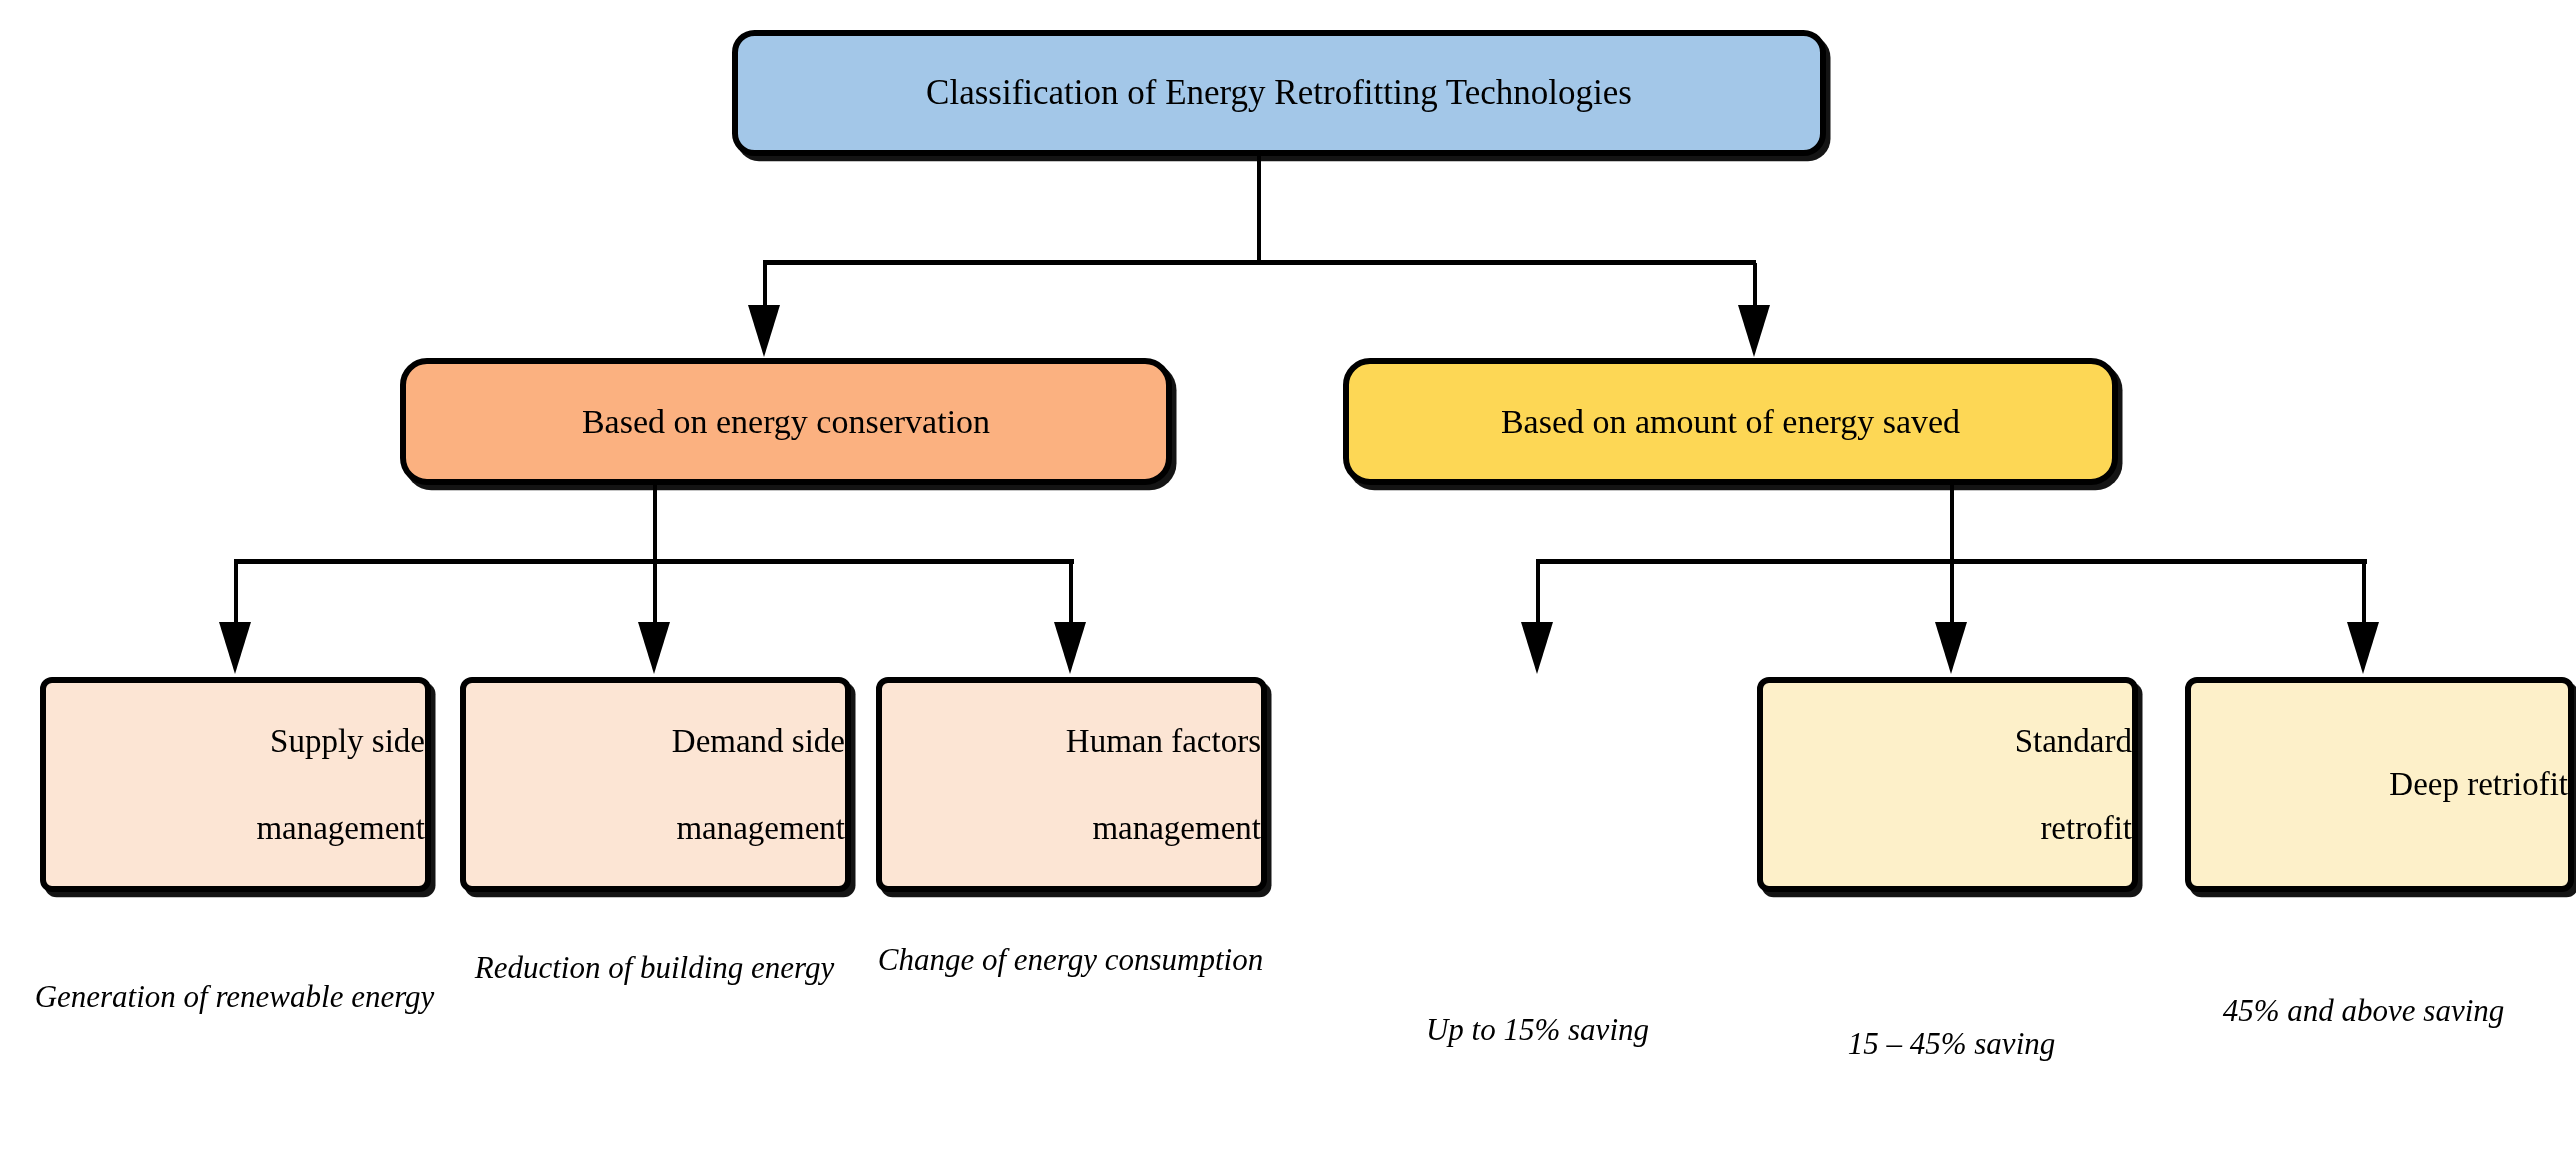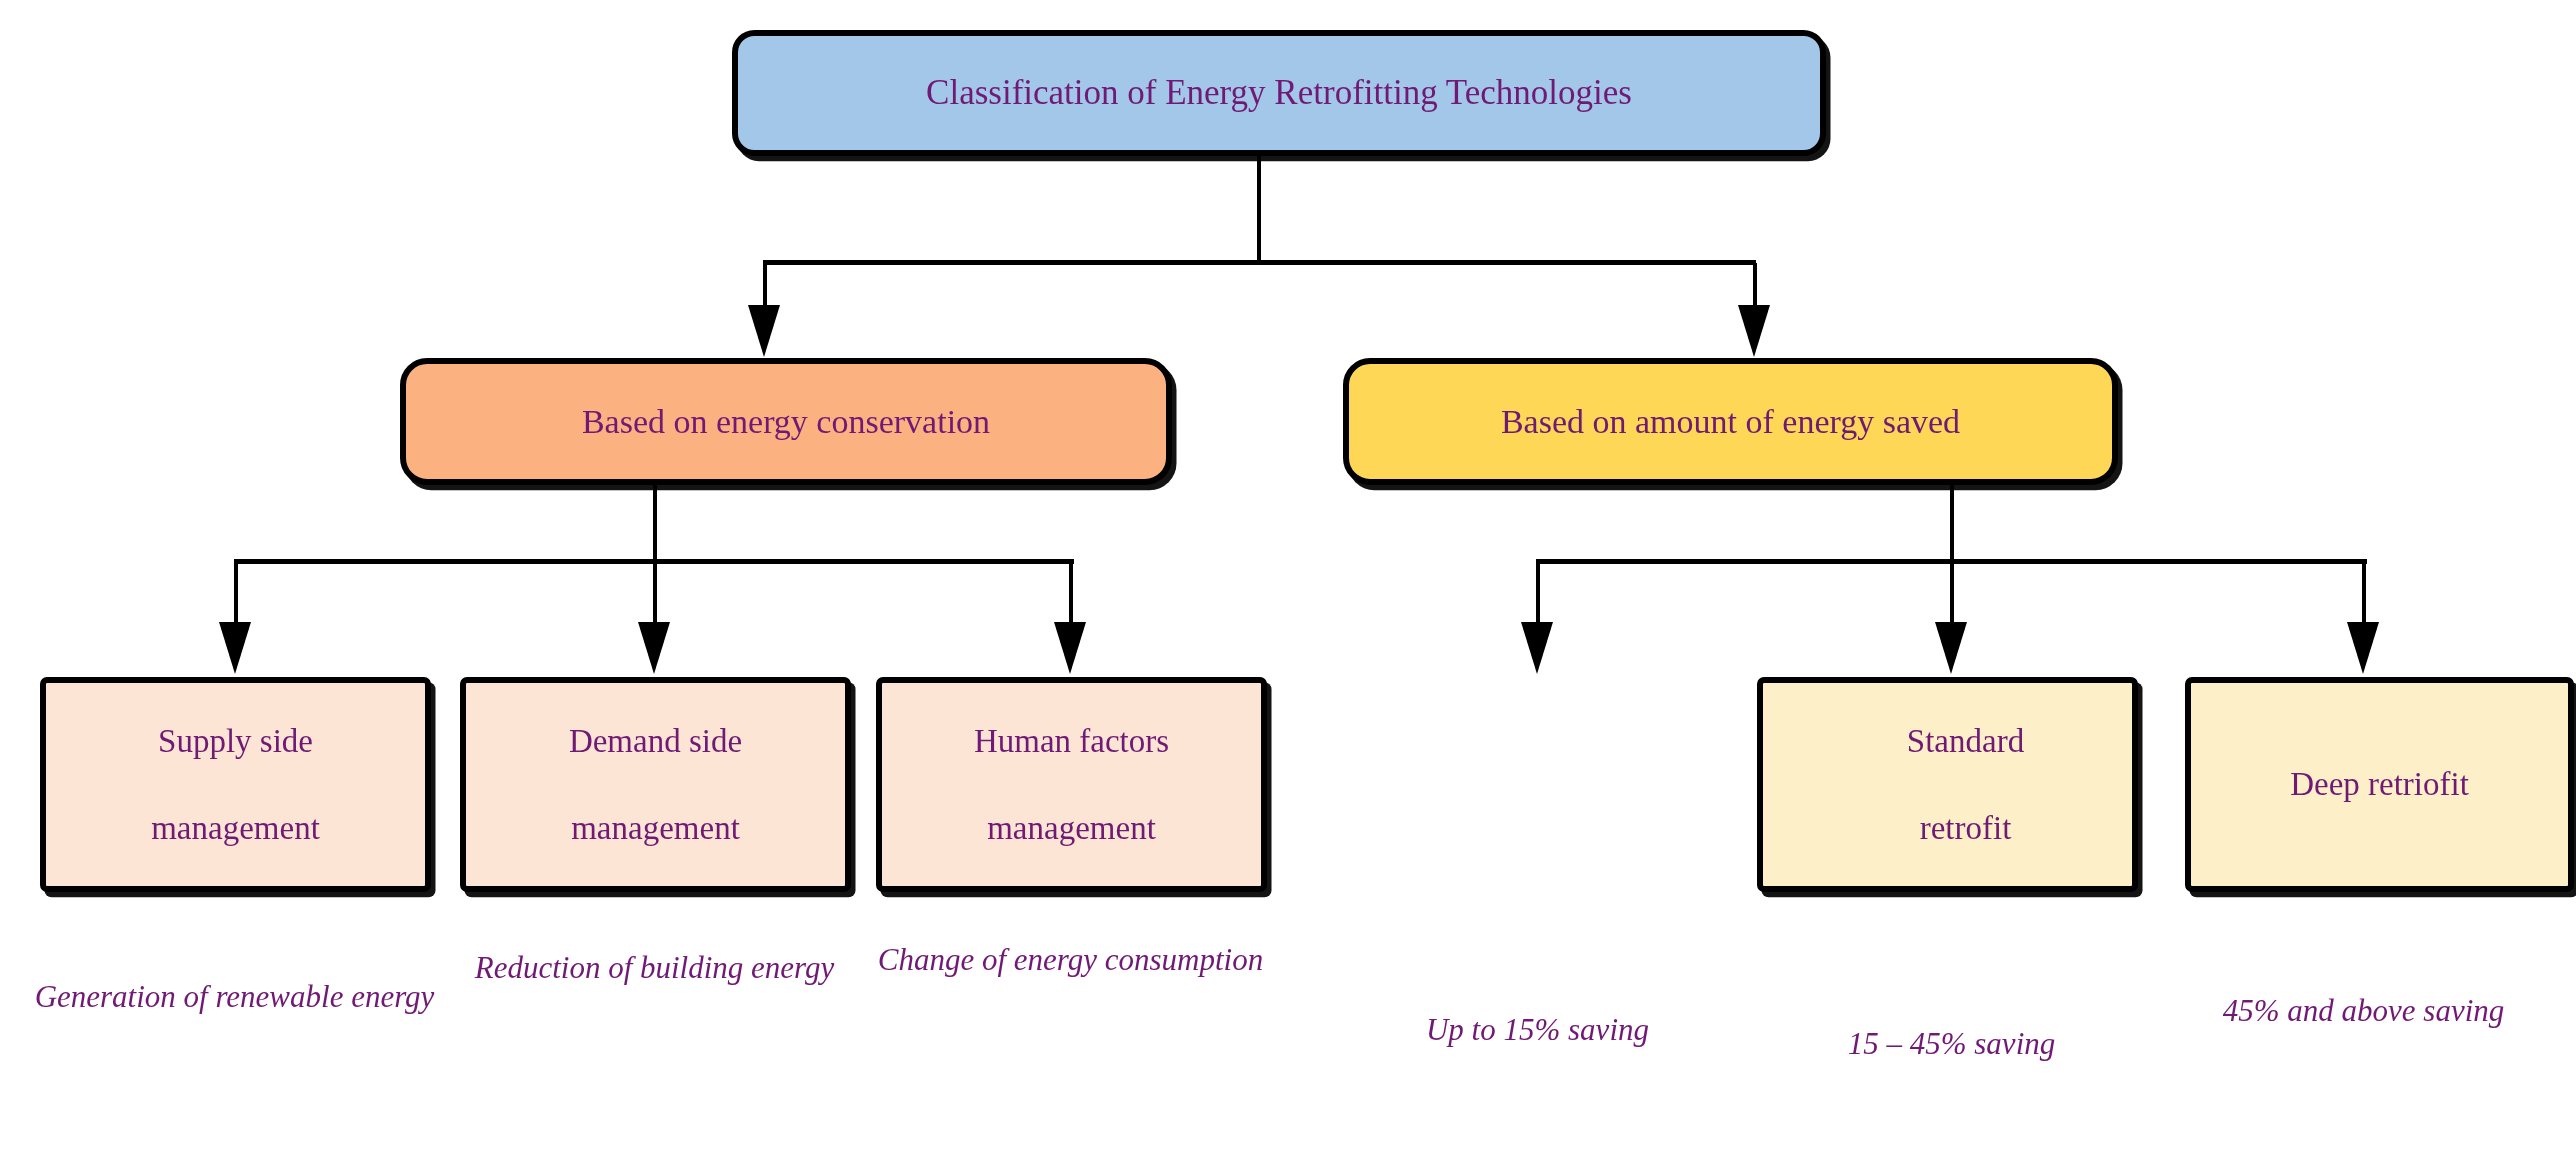--- a/index.html
+++ b/index.html
@@ -2,38 +2,38 @@
 <html style="font-size:12px"><head>
 <meta charset="utf-8">
 <style>
   html,body{margin:0;padding:0;background:#ffffff;}
   .canvas{
     position:relative;
     width:2576px;
     height:1156px;
     background:#ffffff;
     font-family:"Liberation Serif","DejaVu Serif",serif;
-    color:#701a75;
+    color:#000000;
     overflow:hidden;
   }
   .box{
     position:absolute;
     box-sizing:border-box;
     border:6px solid #000;
     display:flex;
     flex-direction:column;
     align-items:center;
     justify-content:center;
     text-align:center;
     box-shadow:4.5px 5.2px 0 rgba(0,0,0,0.92);
   }
   .box .line-txt{display:block;}
   .root-box{border-radius:22.5px;font-size:35px;}
   .branch-box{border-radius:27px;font-size:34px;}
-  .child-box{border-radius:7px;font-size:33px;line-height:87px;}
+  .child-box{border-radius:12px;font-size:33px;line-height:87px;align-items:flex-end;}
   .vline{position:absolute;width:3.7px;background:#000;}
   .hline{position:absolute;height:5.2px;background:#000;}
   .arrowhead{
     position:absolute;width:0;height:0;
     border-left:16.5px solid transparent;
     border-right:16.5px solid transparent;
     border-top:52px solid #000;
   }
   .caption{
     position:absolute;

